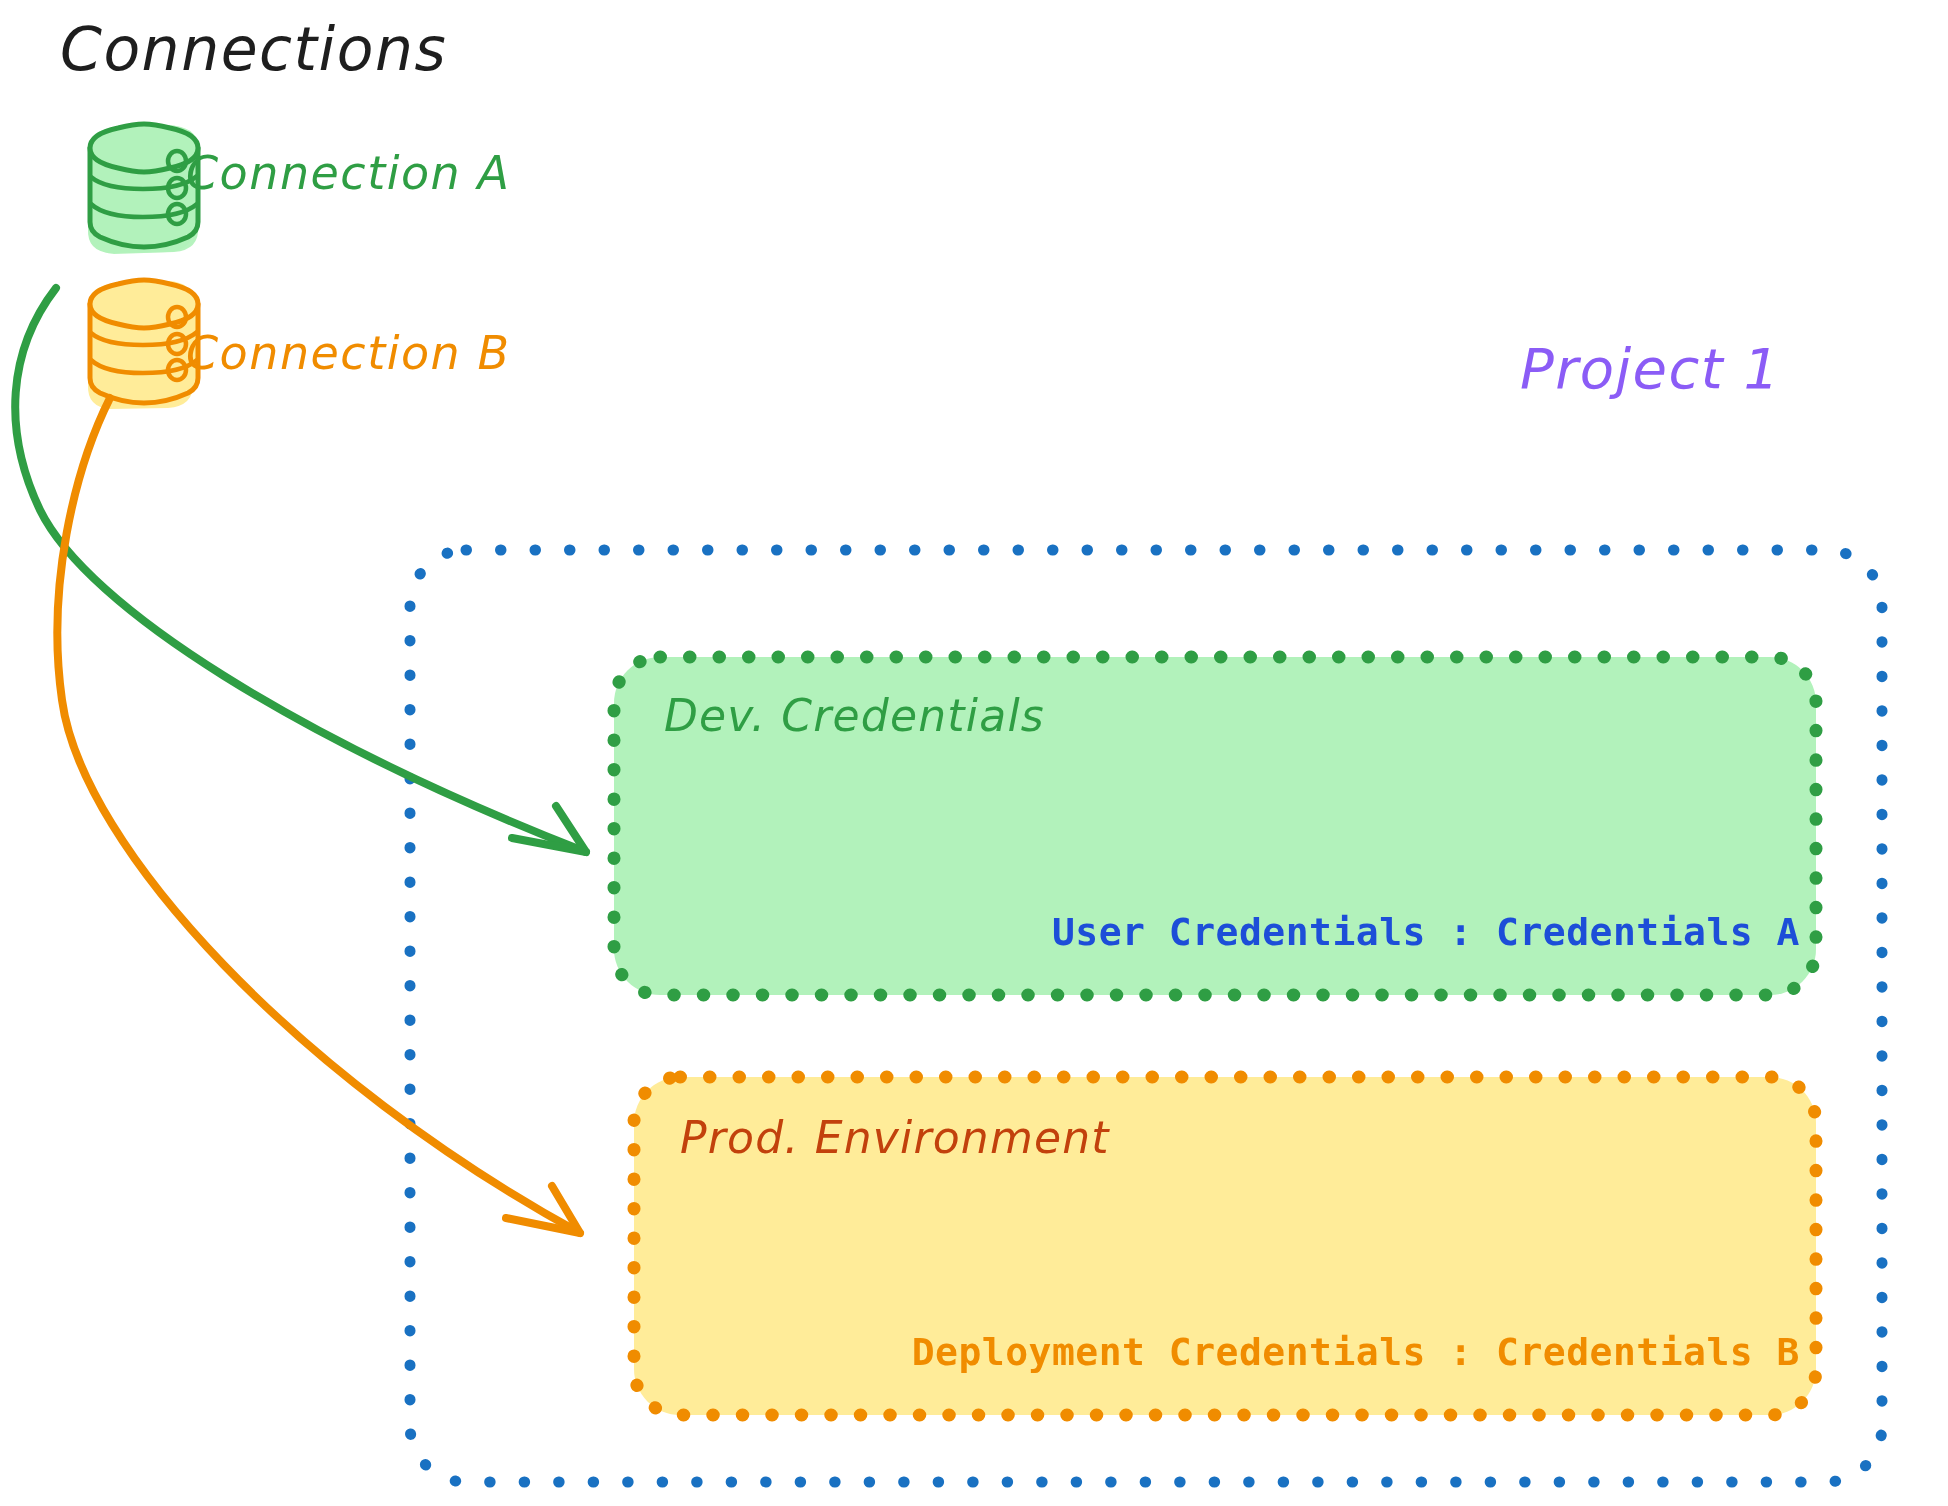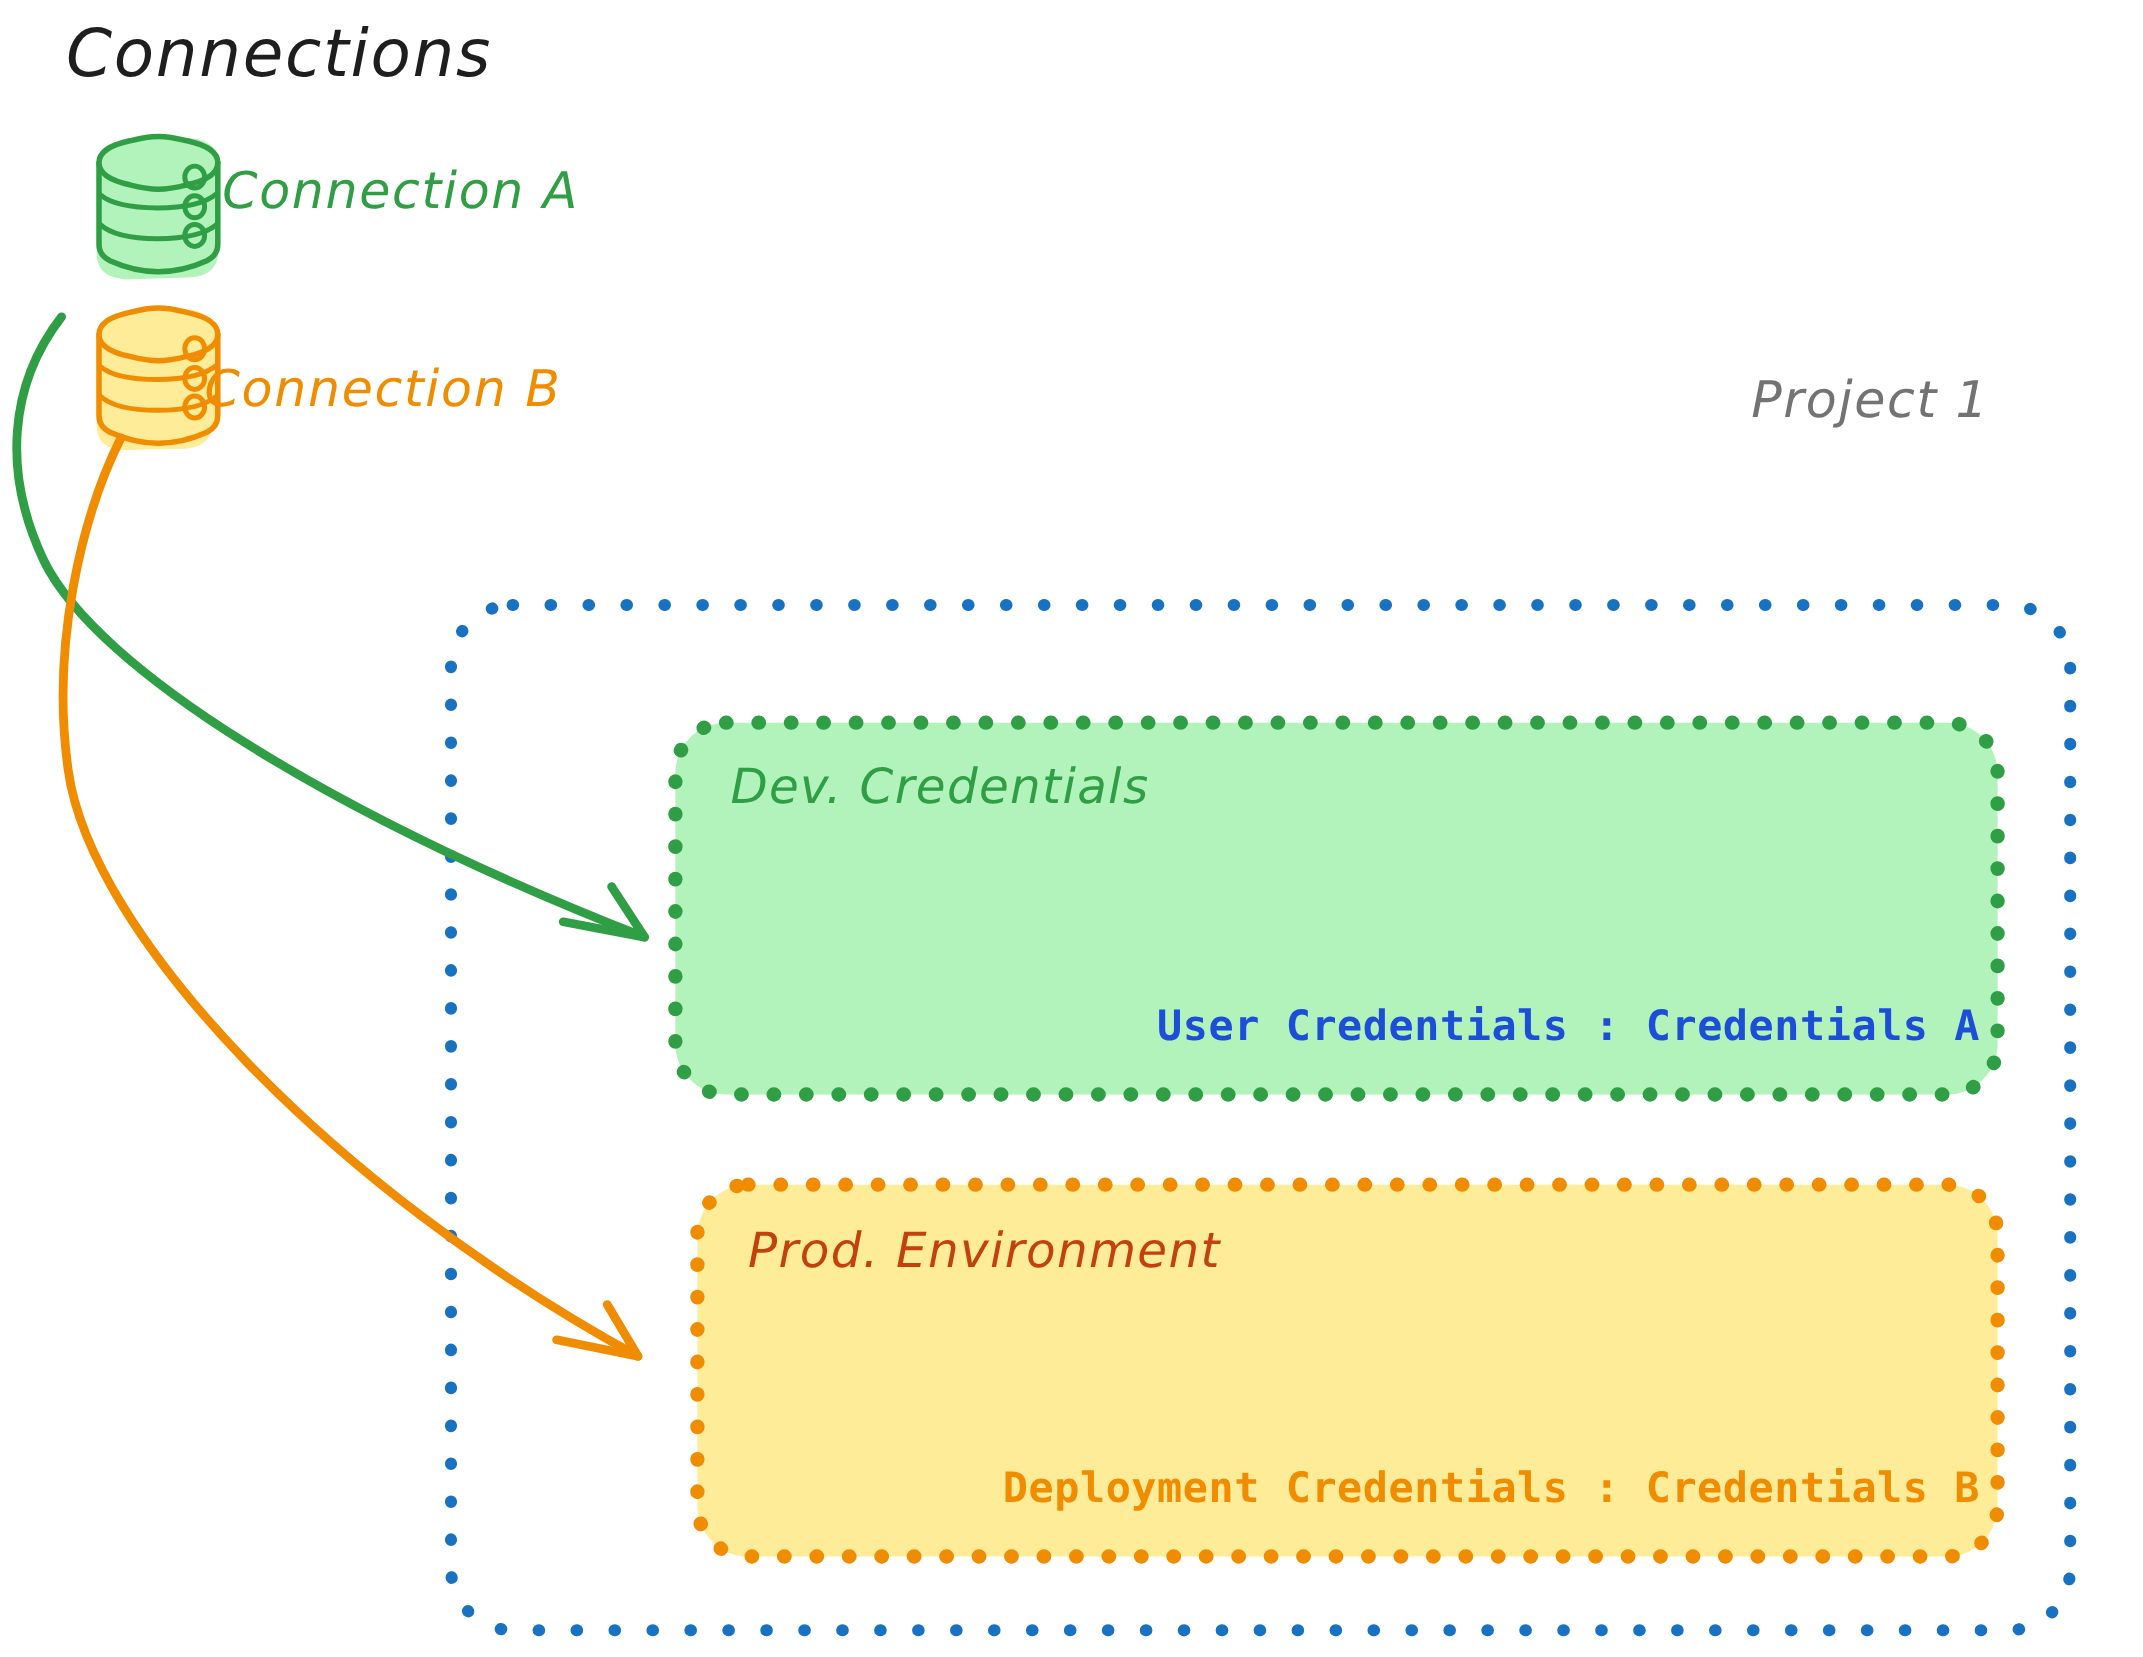--- a/index.html
+++ b/index.html
@@ -47,40 +47,39 @@
 
   #label-connection-a {
     left: 186px;
     top: 146px;
     font-size: 46px;
     color: #2f9e44;
     font-weight: 400;
     font-style: italic;
     letter-spacing: 1.5px;
     font-family: "DejaVu Sans", sans-serif;
-    margin-left: 16px;
   }
 
   #label-connection-b {
     left: 186px;
     top: 306px;
     font-size: 46px;
     color: #f08c00;
     font-weight: 400;
     font-style: italic;
     letter-spacing: 1.5px;
     font-family: "DejaVu Sans", sans-serif;
     margin-top: 20px;
   }
 
   #label-project-title {
-    left: 1592px;
+    left: 1520px;
     top: 336px;
-    font-size: 46px;
-    color: #737373;
+    font-size: 56px;
+    color: #8b5cf6;
     font-weight: 400;
     font-style: italic;
     letter-spacing: 1.5px;
     font-family: "DejaVu Sans", sans-serif;
   }
 
   #label-dev-env {
     left: 664px;
     top: 690px;
     font-size: 44px;

